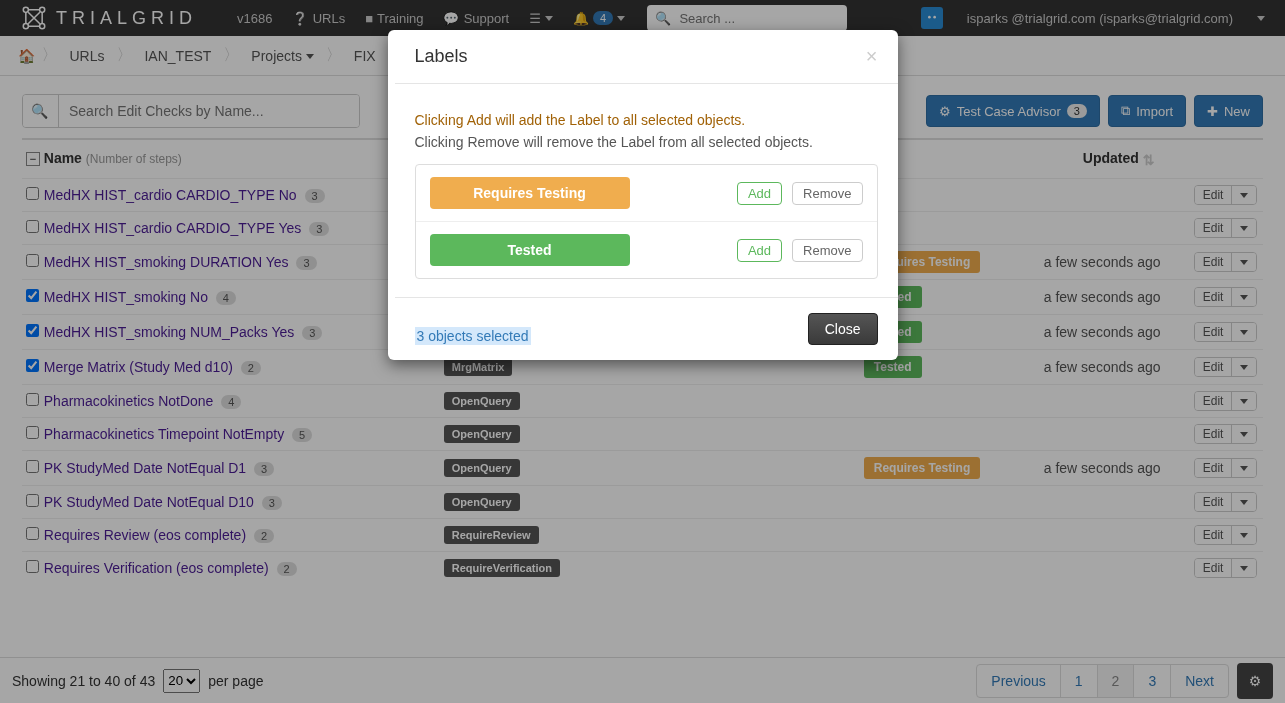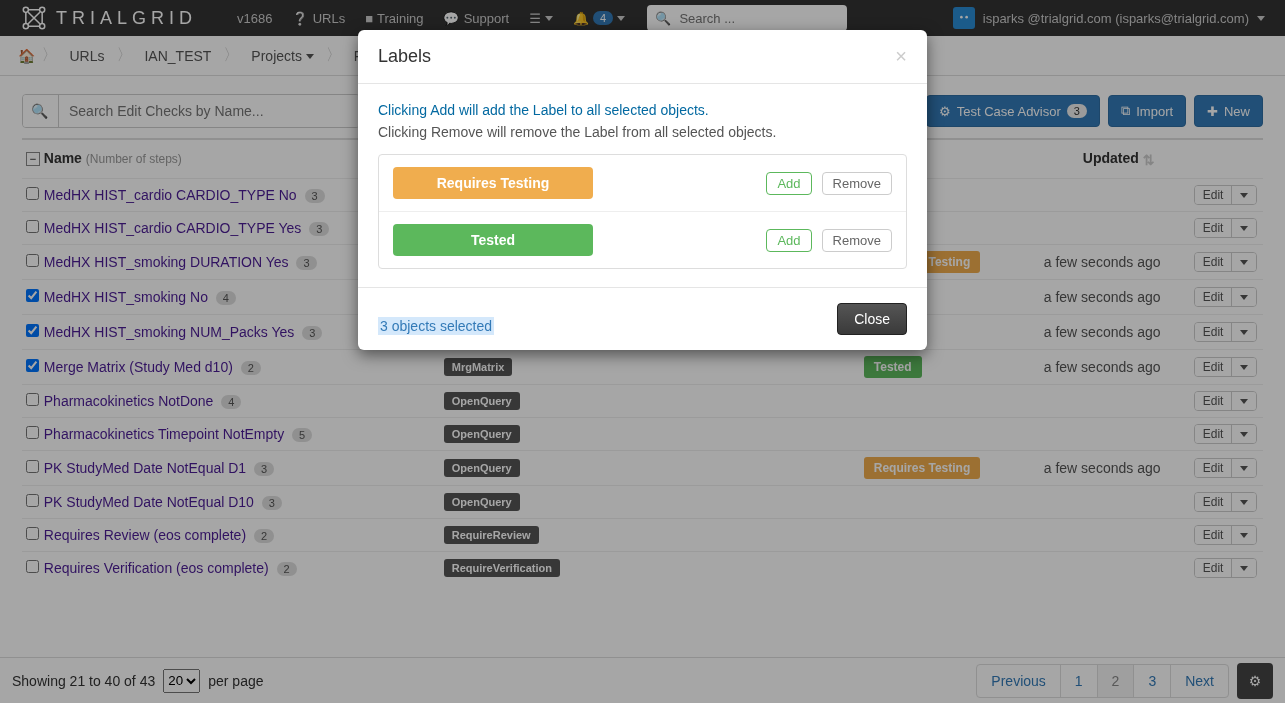--- a/index.html
+++ b/index.html
@@ -33,21 +33,21 @@
     background: #fff;
     border-radius: 4px;
     display: flex;
     align-items: center;
     height: 26px;
     padding: 0 8px;
     color: #888;
     gap: 8px;
   }
   .nav-search input { border: none; outline: none; width: 100%; font-size: 13px; }
-  .nav-user { margin-left: auto; display: flex; align-items: center; gap: 8px; color: #ccc; font-size: 13px; }
+  .nav-user { margin-left: auto; display: flex; align-items: center; gap: 24px; color: #ccc; font-size: 13px; }
   .avatar { width: 22px; height: 22px; background: #2a8cd4; border-radius: 3px; display: inline-flex; align-items: center; justify-content: center; }
   .avatar svg { width: 14px; height: 14px; }
   .notif-badge { background: #337ab7; color: #fff; border-radius: 9px; padding: 1px 7px; font-size: 11px; }
 
   .breadcrumb-bar {
     height: 40px;
     border-bottom: 1px solid #ddd;
     display: flex;
     align-items: center;
     padding: 0 18px;
@@ -137,30 +137,31 @@
   .pagination .pg.active { background: #f5f5f5; color: #888; }
   .gear-btn { width: 36px; height: 36px; background: #444; border-radius: 4px; display: flex; align-items: center; justify-content: center; color: #fff; }
 
   .overlay {
     position: absolute; inset: 0;
     background: rgba(0,0,0,0.35);
     display: flex; justify-content: center; align-items: flex-start;
     padding-top: 30px;
   }
   .modal {
-    width: 569px;
+    width: 510px;
     background: #fff;
     border-radius: 6px;
     box-shadow: 0 5px 15px rgba(0,0,0,.5);
+    padding-left: 7px;
   }
   .modal-header { padding: 15px 20px; display: flex; align-items: center; }
   .modal-header h3 { font-size: 18px; font-weight: 500; color: #333; }
   .modal-close { margin-left: auto; color: #ccc; font-size: 20px; cursor: pointer; }
   .modal-body { padding: 18px 20px; border-top: 1px solid #e5e5e5; border-bottom: 1px solid #e5e5e5; }
-  .modal-body .msg-add { color: #0369a1; margin-bottom: 6px; }
+  .modal-body .msg-add { color: #a16207; margin-bottom: 6px; margin-top: 10px; }
   .modal-body .msg-remove { color: #555; margin-bottom: 14px; }
   .label-panel { border: 1px solid #ddd; border-radius: 4px; }
   .label-row { display: flex; align-items: center; padding: 12px 14px; gap: 10px; }
   .label-row + .label-row { border-top: 1px solid #eee; }
   .label-chip { flex: 0 0 200px; text-align: center; padding: 8px 0; border-radius: 4px; color: #fff; font-weight: 600; font-size: 14px; }
   .label-row .spacer { flex: 1; }
   .small-btn { border: 1px solid; border-radius: 4px; padding: 3px 10px; font-size: 13px; background: #fff; cursor: pointer; }
   .small-btn.add { color: #5cb85c; border-color: #5cb85c; }
   .small-btn.remove { color: #666; border-color: #ccc; }
   .modal-footer { padding: 15px 20px; display: flex; align-items: flex-end; }

